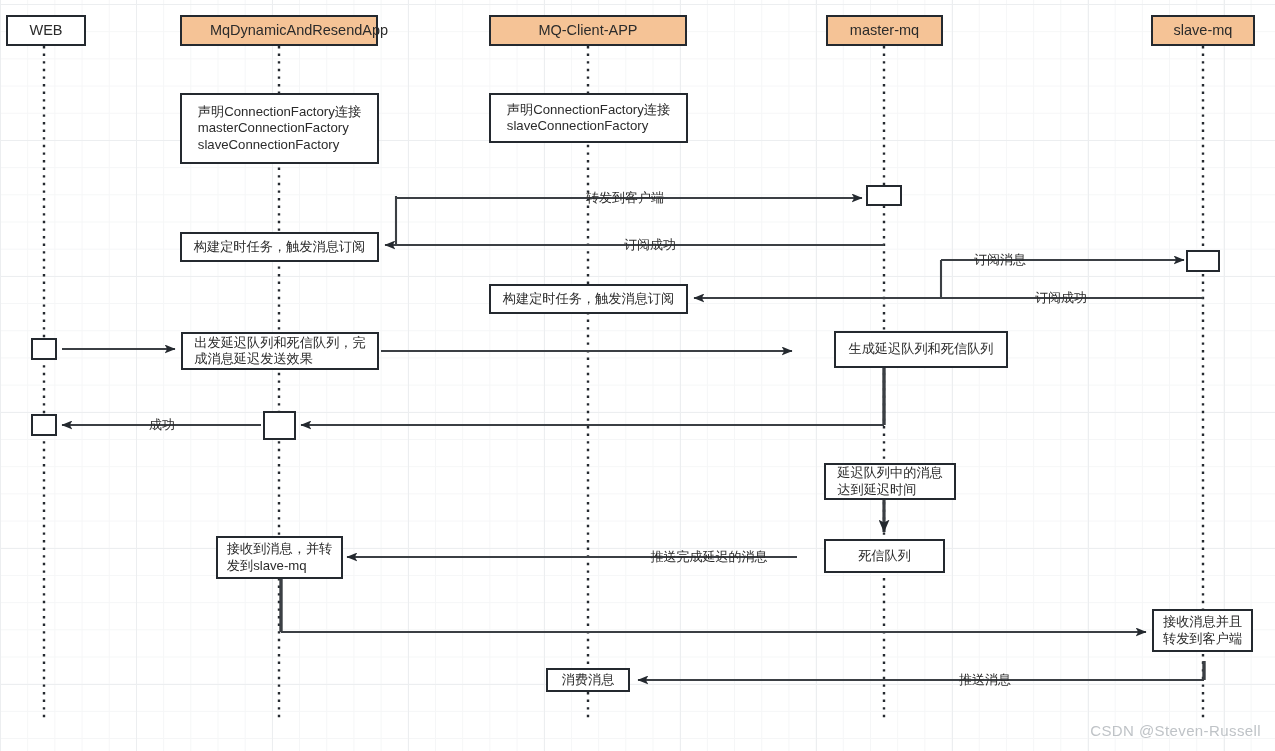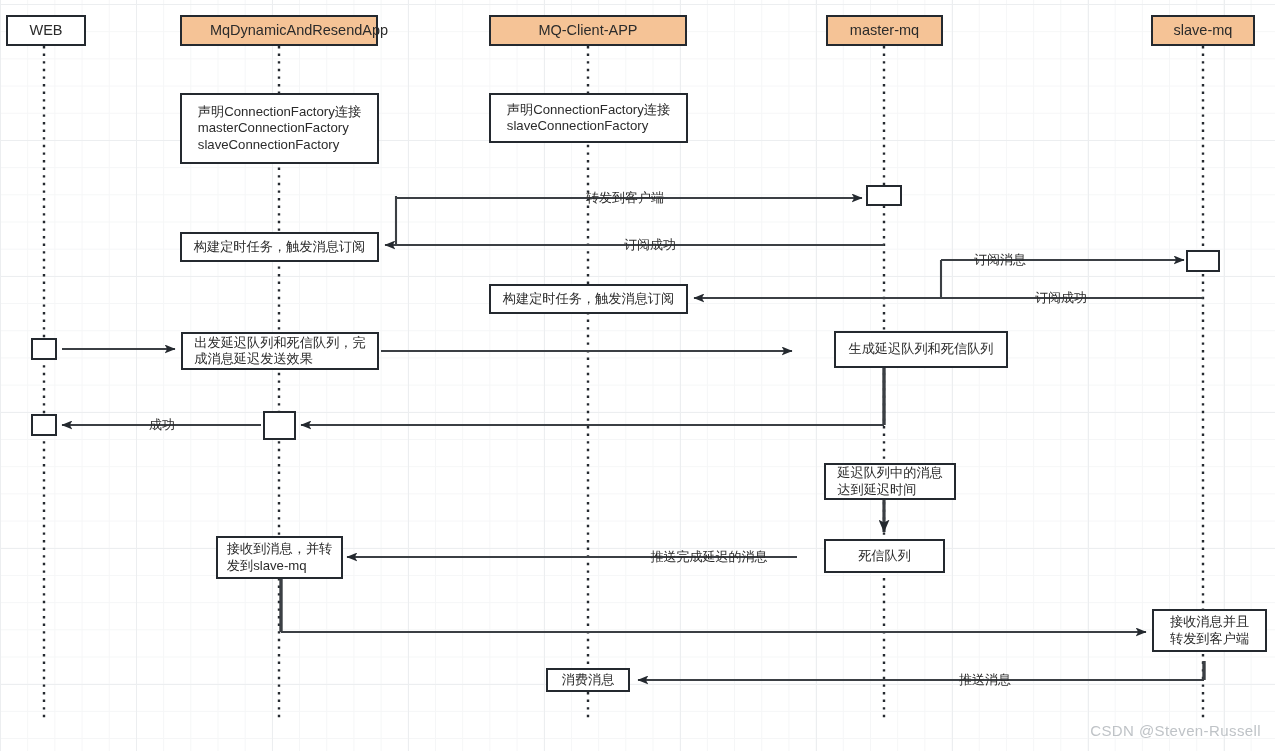--- a/index.html
+++ b/index.html
@@ -165,21 +165,21 @@
 
   <div class="node msgbox" style="left:824px;top:539px;width:121px;height:34px;">
     <span>死信队列</span>
   </div>
 
   <div class="node msgbox" style="left:216px;top:536px;width:127px;height:43px;">
     <span>接收到消息，并转
 发到slave-mq</span>
   </div>
 
-  <div class="node msgbox" style="left:1152px;top:609px;width:115px;height:43px;">
+  <div class="node msgbox" style="left:1152px;top:609px;width:101px;height:43px;">
     <span>接收消息并且
 转发到客户端</span>
   </div>
 
   <div class="node msgbox" style="left:546px;top:668px;width:84px;height:24px;">
     <span>消费消息</span>
   </div>
 
   <div class="node actbox" style="left:866px;top:185px;width:36px;height:21px;"></div>
 

